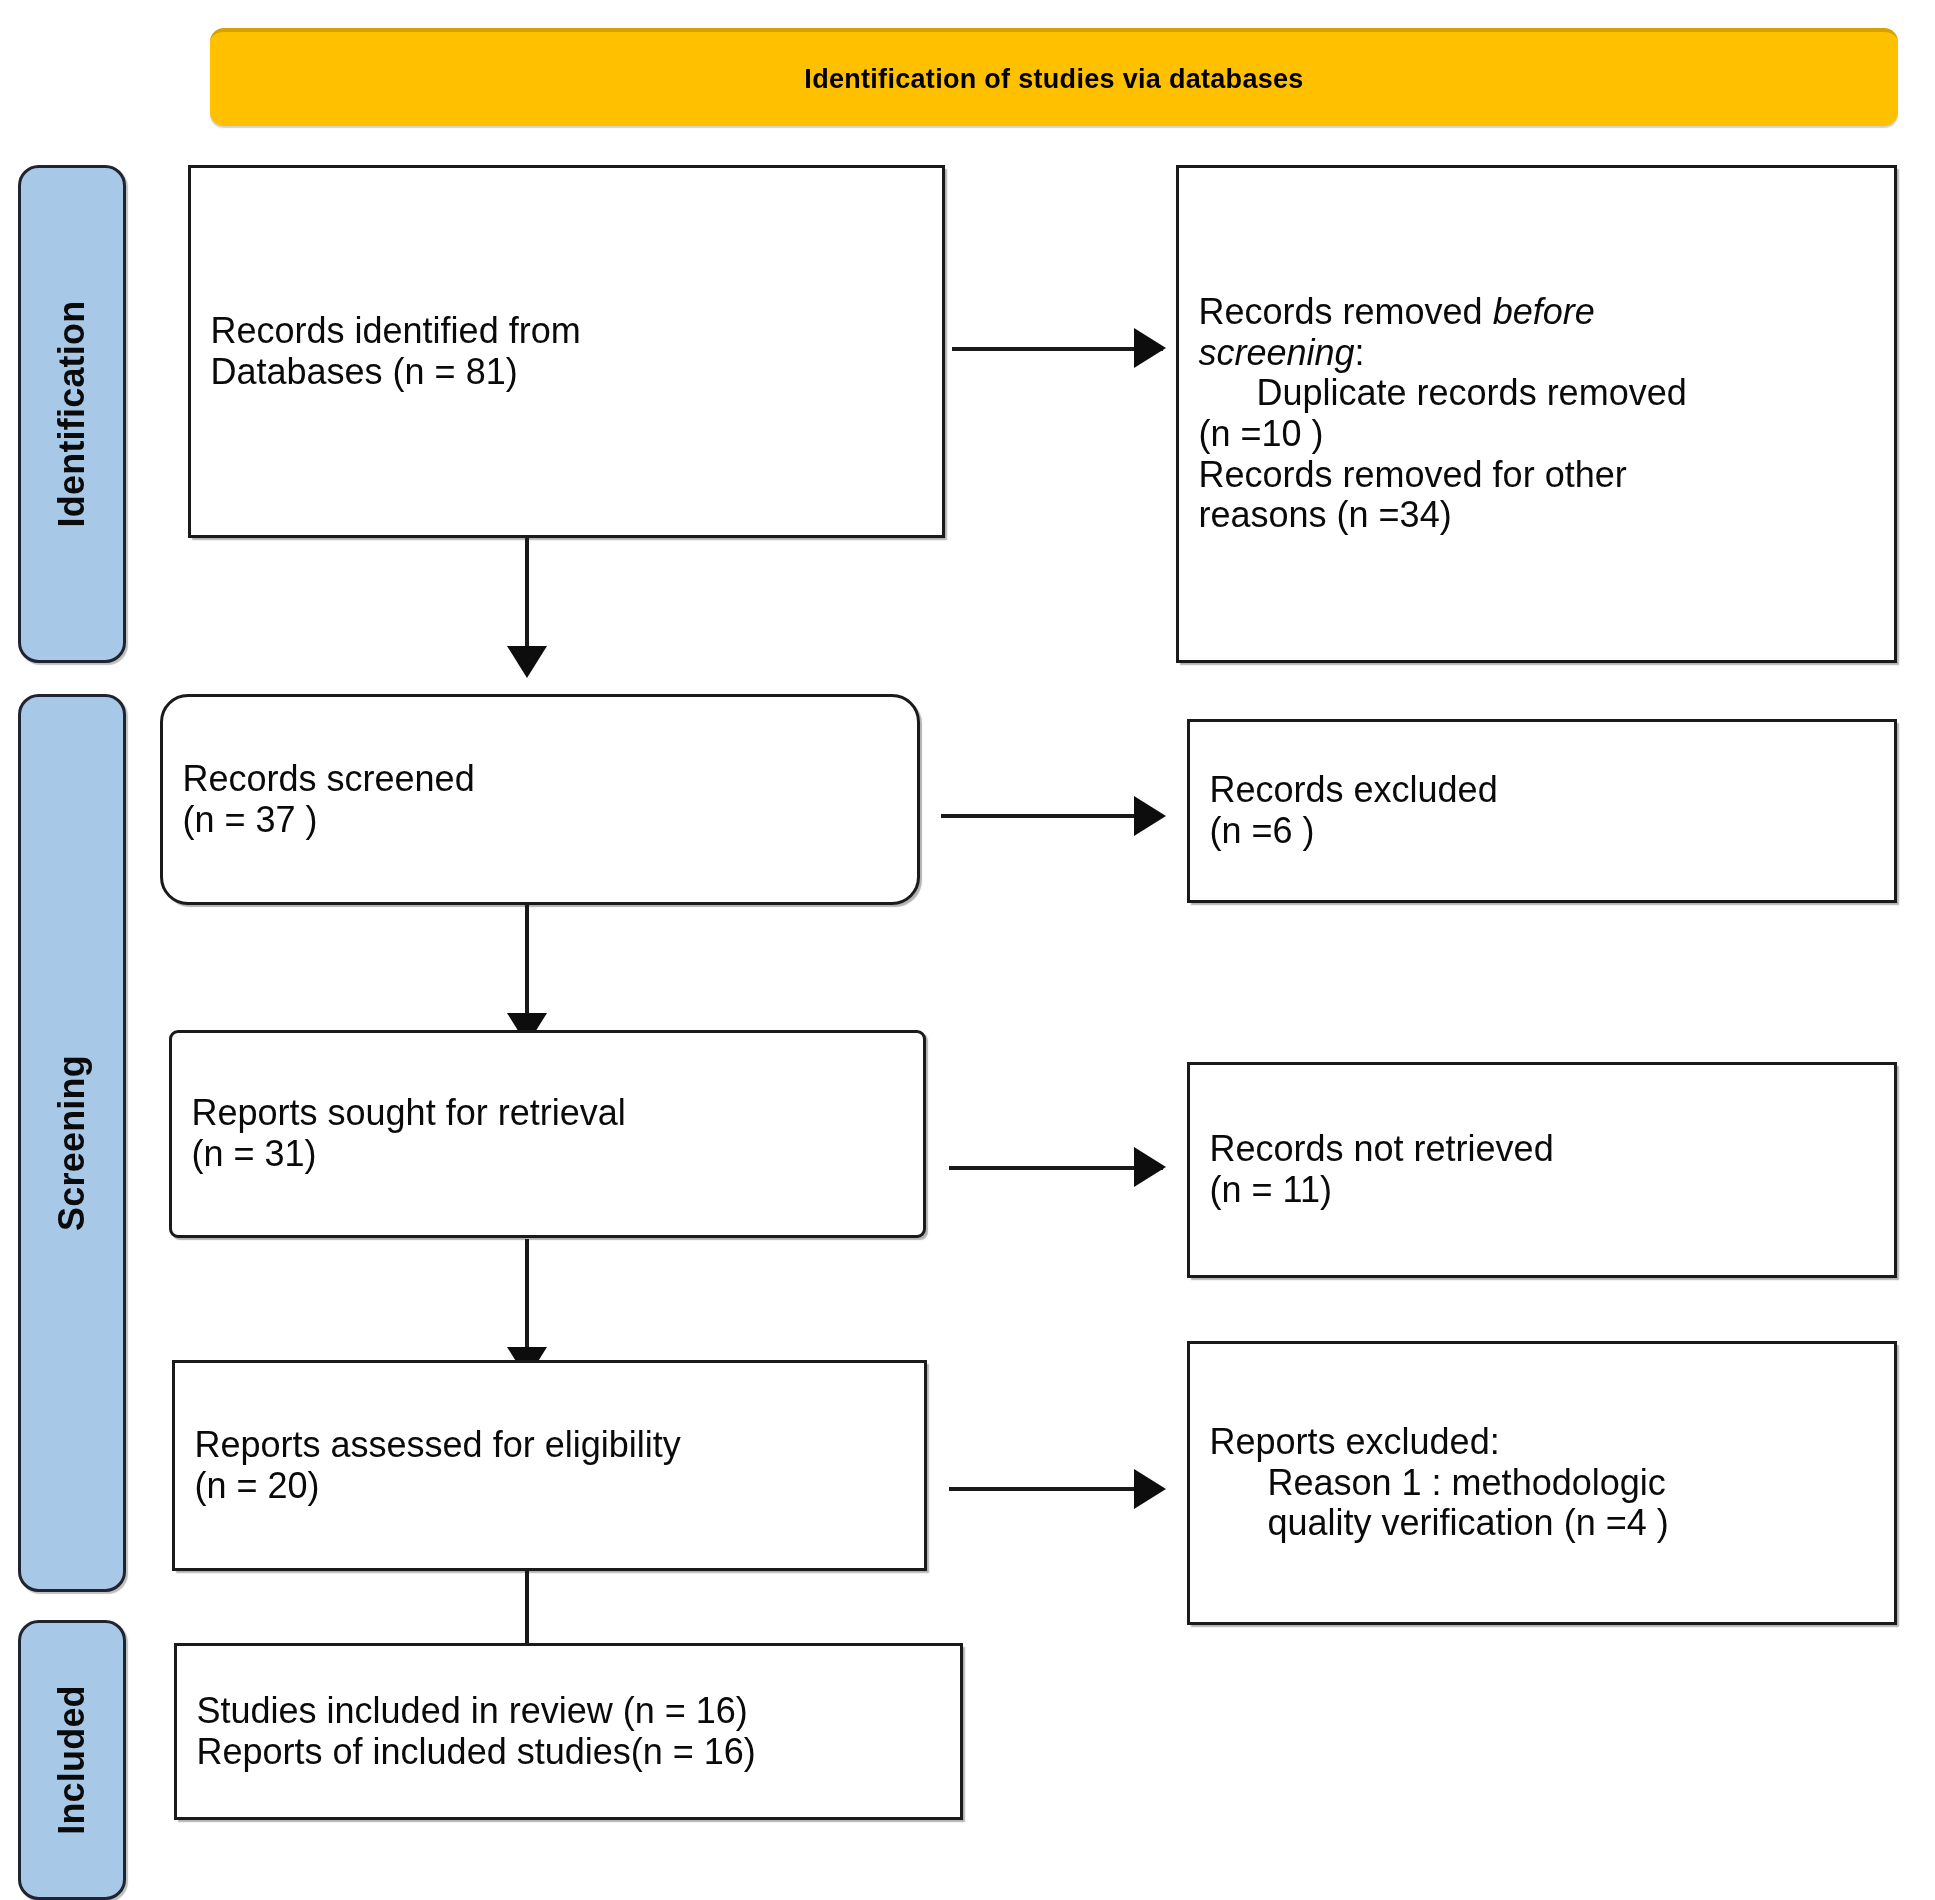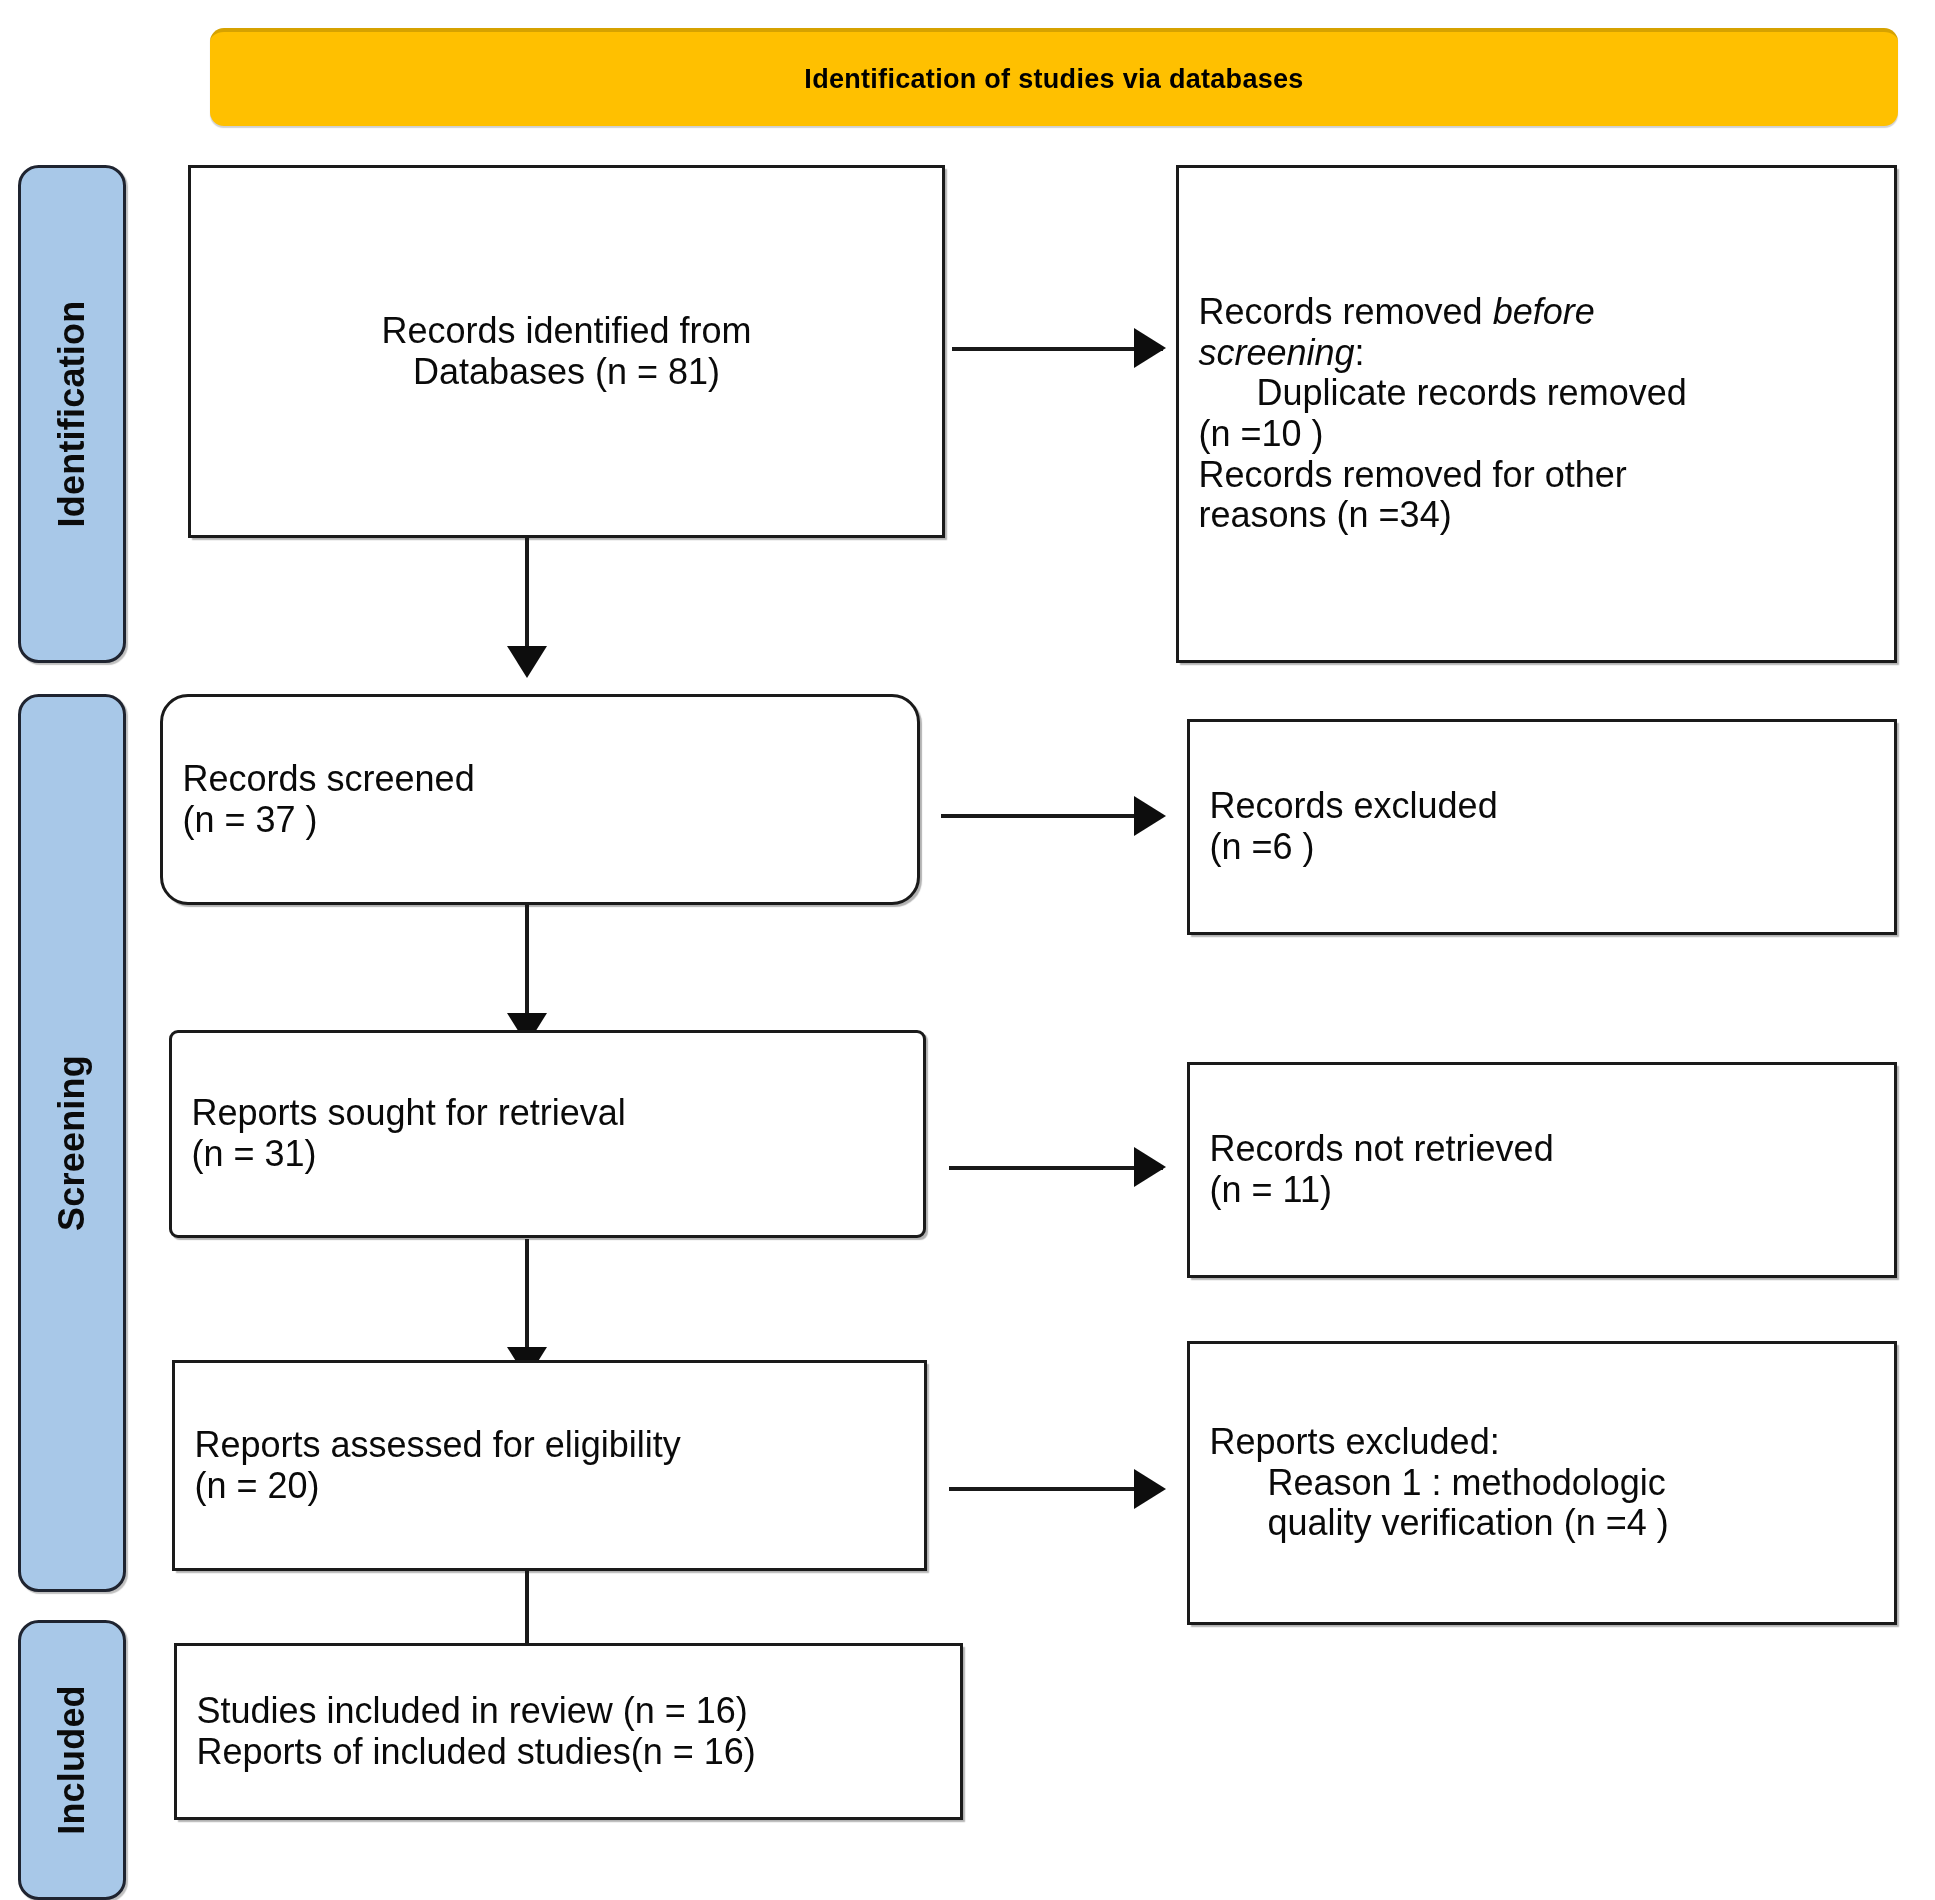--- a/index.html
+++ b/index.html
@@ -74,21 +74,21 @@
     flex-direction: column;
     justify-content: center;
     padding: 0 19.5px;
   }
   .box-line {
     font-size: 36px;
     line-height: 1.13;
     color: #0a0a0a;
     white-space: pre;
   }
-  .box-line.center { text-align: center; }
+  .box-line.center { }
   .box-line.indent { padding-left: 58px; }
   .box-line.italic { font-style: italic; }
 
   
   .v-line {
     position: absolute;
     width: 4.3px;
     background: #191919;
   }
   .v-head {
@@ -153,21 +153,21 @@
   <div class="v-head" style="left:507px; top:646px;"></div>
 
   <div class="box" style="left:160px; top:694px; width:760px; height:211px;border-radius:28px;">
     <div class="box-line">Records screened</div>
     <div class="box-line">(n = 37 )</div>
   </div>
 
   <div class="h-line" style="left:941px; top:814px; width:222px;"></div>
   <div class="h-head" style="left:1134px; top:796px;"></div>
 
-  <div class="box" style="left:1187px; top:719px; width:710px; height:216px;">
+  <div class="box" style="left:1187px; top:719px; width:710px; height:184px;">
     <div class="box-line">Records excluded</div>
     <div class="box-line">(n =6 )</div>
   </div>
 
   <div class="v-line" style="left:525px; top:905px; height:125px;"></div>
   <div class="v-head" style="left:507px; top:1013px;"></div>
 
   <div class="box" style="left:169px; top:1030px; width:757px; height:208px;border-radius:9px;">
     <div class="box-line">Reports sought for retrieval</div>
     <div class="box-line">(n = 31)</div>

